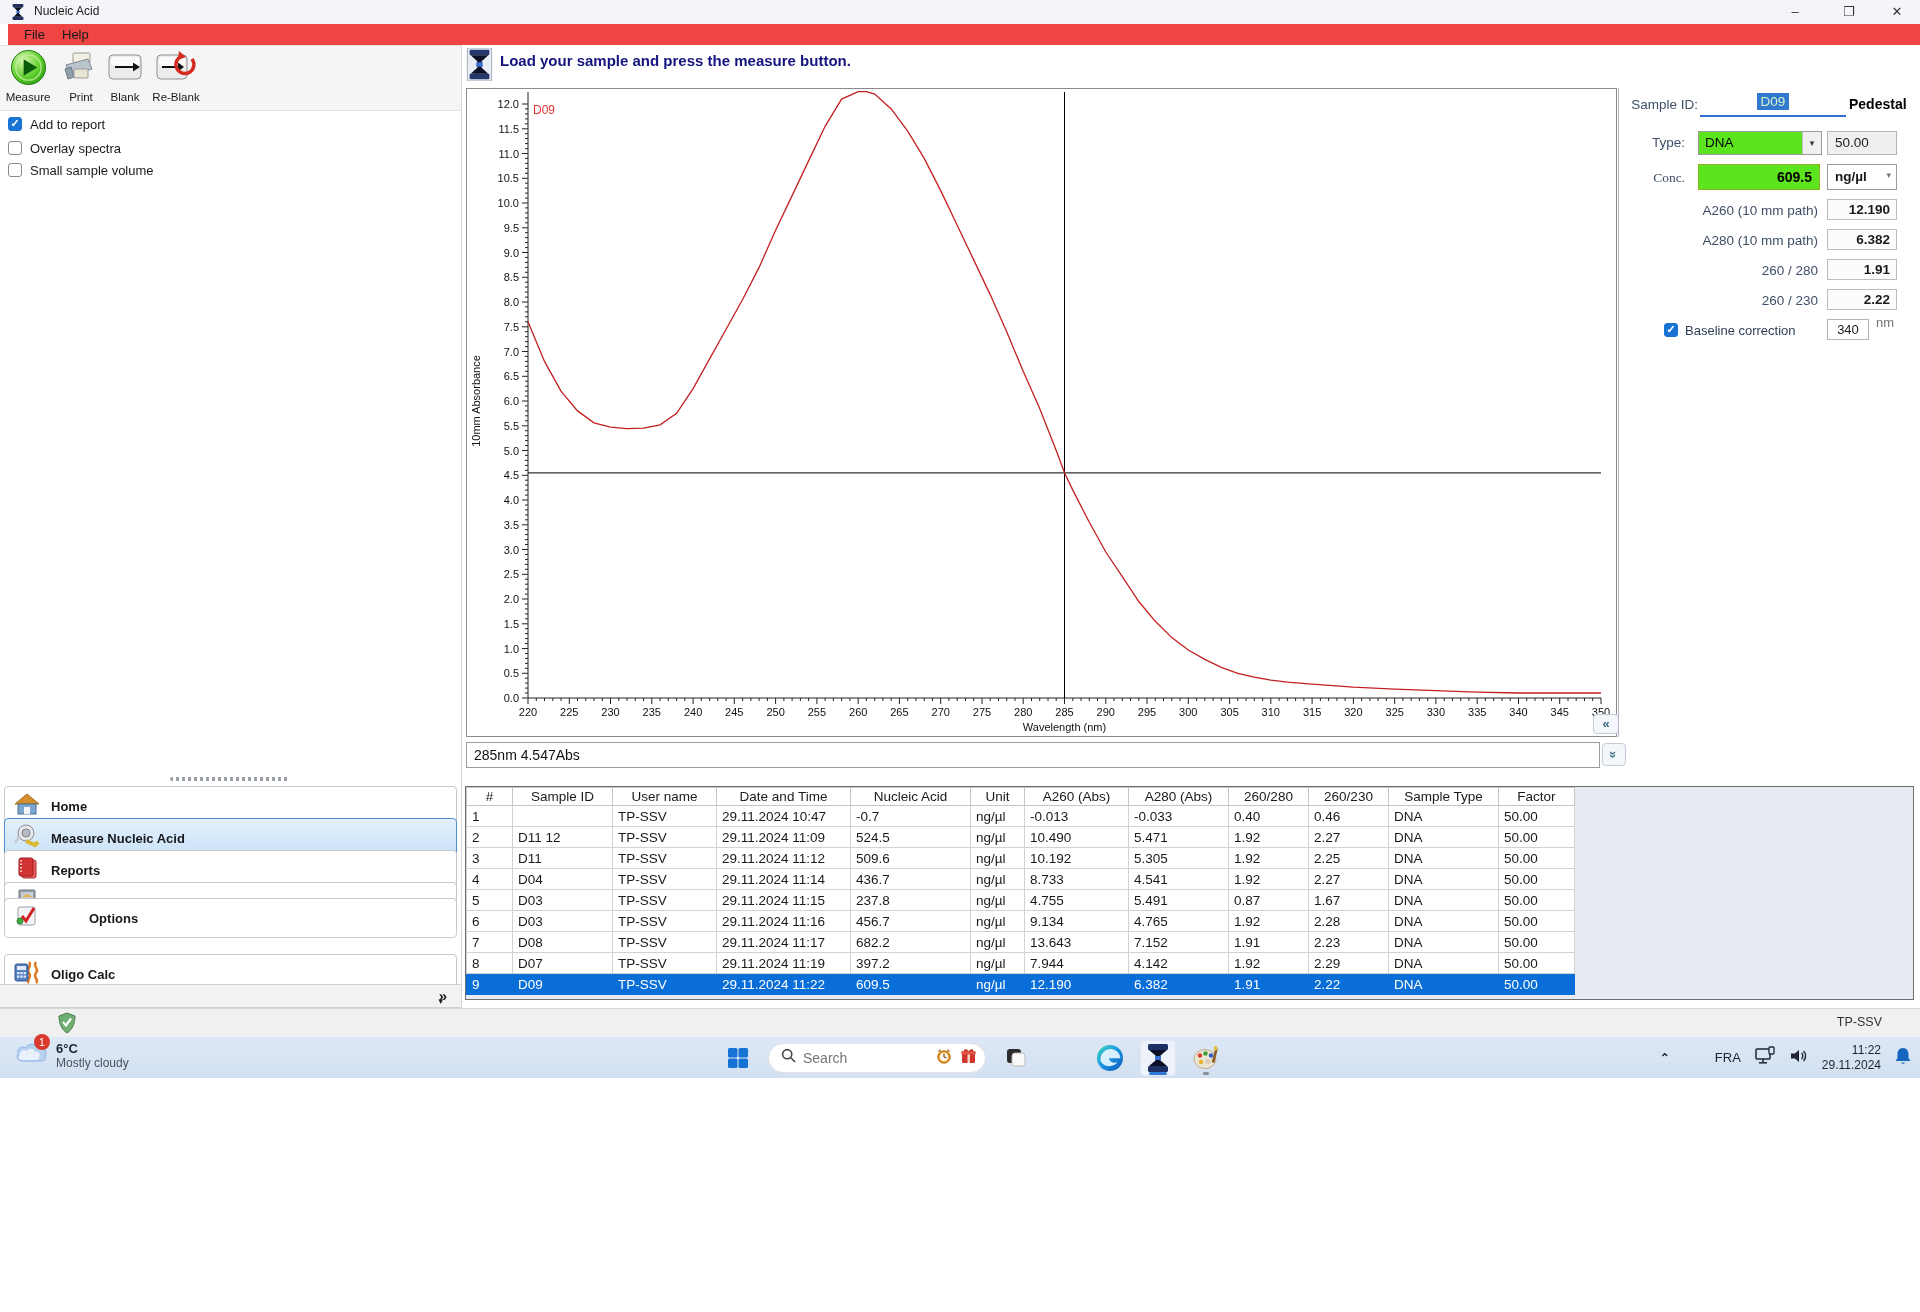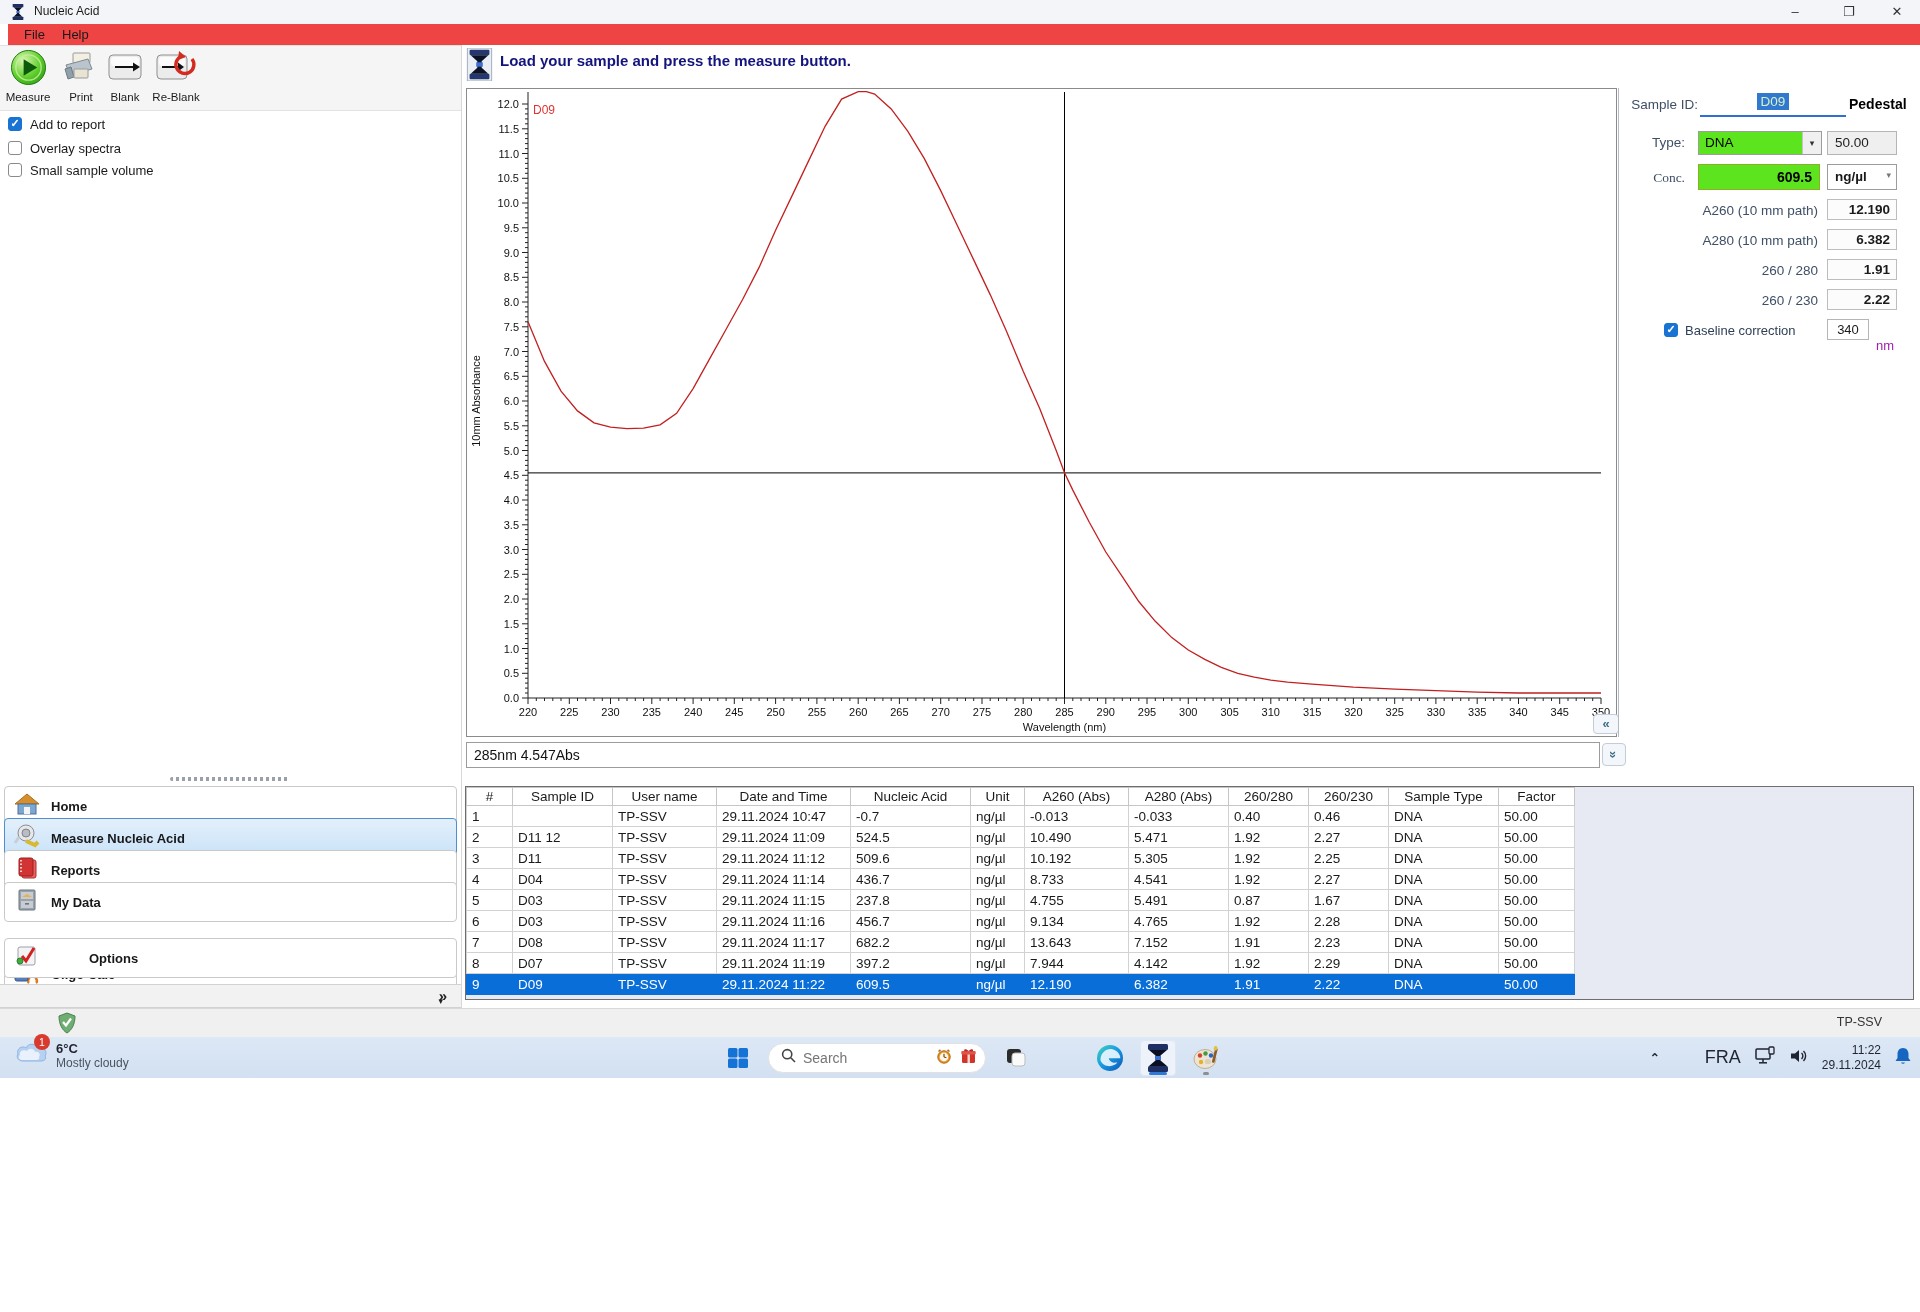--- a/index.html
+++ b/index.html
@@ -54,21 +54,21 @@
   .dd-type { left:1698px; top:131px; width:124px; height:24px; border:1px solid #9c9c9c; display:flex; }
   .dd-type .main { flex:1; background:#5ce41e; font-size:13.5px; padding:3px 0 0 6px; color:#000; }
   .dd-type .arrow { width:19px; background:#f0f0f0; border-left:1px solid #c5c5c5; text-align:center; font-size:9px; color:#333; line-height:22px; }
   .factor-field { left:1827px; top:131px; width:70px; height:24px; background:#efefef; border:1px solid #b5b5b5; font-size:13.5px; padding:3px 0 0 7px; color:#222; }
   .conc-field { left:1698px; top:164px; width:122px; height:26px; background:#5ce41e; border:1px solid #8fae24; font-size:14px; font-weight:bold; text-align:right; padding:4px 7px 0 0; color:#000; }
   .unit-dd { left:1827px; top:164px; width:70px; height:26px; background:#fff; border:1px solid #9c9c9c; font-size:13.5px; font-weight:bold; padding:4px 0 0 7px; }
   .unit-dd .chev { position:absolute; right:5px; top:5px; font-size:9px; color:#777; font-weight:normal; }
   .baseline-row { left:1664px; top:320px; height:20px; display:flex; align-items:center; gap:7px; }
   .baseline-label { font-size:13px; color:#2f3f58; }
   .bl-field { left:1827px; top:319px; width:42px; height:21px; border:1px solid #b5b5b5; background:#fff; font-size:13px; text-align:center; padding-top:2px; }
-  .bl-unit { left:1876px; top:338px; font-size:13px; color:#a21caf; }
+  .bl-unit { left:1876px; top:315px; font-size:13px; color:#737373; }
 
   
   .table-panel { left:465px; top:786px; width:1449px; height:214px; background:#e7eaf3; border:1px solid #6e6e6e; }
   .grid { border-collapse:collapse; table-layout:fixed; background:#fff; font-size:13.5px; }
   .grid th { font-weight:normal; text-align:center; border:1px solid #c6c6c6; height:18px; padding:0 3px; background:#fff; overflow:hidden; white-space:nowrap; }
   .grid td { border:1px solid #d2d2d2; height:21px; padding:0 5px; white-space:nowrap; overflow:hidden; }
   .grid tr.sel td { background:#0a6ed8; color:#fff; border-color:#0a6ed8; }
 
   
   .app-statusbar { left:0; top:1008px; width:1920px; height:29px; background:#f0f0f0; border-top:1px solid #d9d9d9; }
@@ -81,21 +81,21 @@
   .search-pill input { border:none; outline:none; flex:1; font-size:14px; color:#0f172a; font-family:"Liberation Sans", sans-serif; background:transparent; min-width:10px; }
   .tb-appbox { width:36px; height:36px; border-radius:5px; display:flex; align-items:center; justify-content:center; position:relative; }
   .tb-appbox.active { background:#eef3fb; box-shadow:0 0 0 1px #dfe7f2 inset; }
   .tb-appbox.active::after { content:""; position:absolute; bottom:1px; left:9px; width:18px; height:3px; border-radius:2px; background:#2f7ad9; }
   .tb-appbox.running::after { content:""; position:absolute; bottom:1px; left:15px; width:6px; height:3px; border-radius:2px; background:#8b8f95; }
   .weather { position:absolute; left:14px; top:3px; display:flex; align-items:center; gap:6px; }
   .weather-temp { font-size:13px; font-weight:bold; color:#1f2430; }
   .weather-cond { font-size:12px; color:#4a5260; }
   .badge { position:absolute; left:20px; top:-6px; width:16px; height:16px; border-radius:50%; background:#d83b2e; color:#fff; font-size:10.5px; text-align:center; line-height:16px; }
   .tray { position:absolute; right:8px; top:0; height:41px; display:flex; align-items:center; gap:13px; }
-  .tray-lang { font-size:18px; color:#1f2430;padding-left:32px; }
+  .tray-lang { font-size:13px; color:#1f2430;padding-left:32px; }
   .tray-clock { text-align:right; font-size:12px; color:#1f2430; line-height:1.25; }
   .chev-up { font-size:12px; color:#1f2430; font-weight:bold; }
 
   .icon { display:inline-block; }
 </style>
 </head>
 <body>
 
 <div class="abs titlebar">
   <span class="abs icon" style="left:10px;top:4px;">
@@ -233,21 +233,21 @@
           <rect x="4" y="12" width="2.4" height="2.2"></rect>
           <rect x="7.3" y="12" width="2.4" height="2.2"></rect>
           <rect x="10.6" y="12" width="2.4" height="2.2"></rect>
           <rect x="4" y="15.5" width="2.4" height="2.2"></rect>
           <rect x="7.3" y="15.5" width="2.4" height="2.2"></rect>
           <rect x="10.6" y="15.5" width="2.4" height="2.2"></rect>
         </g>
       </svg></span>
   <span class="nav-label">Oligo Calc</span>
 </div>
-<div class="abs nav-item" style="top:938px;gap:48px;">
+<div class="abs nav-item" style="top:898px;gap:48px;">
   <span class="icon"><svg width="28" height="24" viewBox="0 0 28 24">
         <rect x="5" y="3" width="17" height="18" rx="2" fill="#f4f4f4" stroke="#9aa0a8"></rect>
         <polyline points="9,12 13,17 21,4" fill="none" stroke="#d42020" stroke-width="3"></polyline>
         <circle cx="7" cy="17" r="3" fill="#3fae3f" stroke="#2c7f2c"></circle>
       </svg></span>
   <span class="nav-label">Options</span>
 </div>
 <div class="abs nav-more">
   <span class="chev">»</span>
   <span class="chev-down">▾</span>

